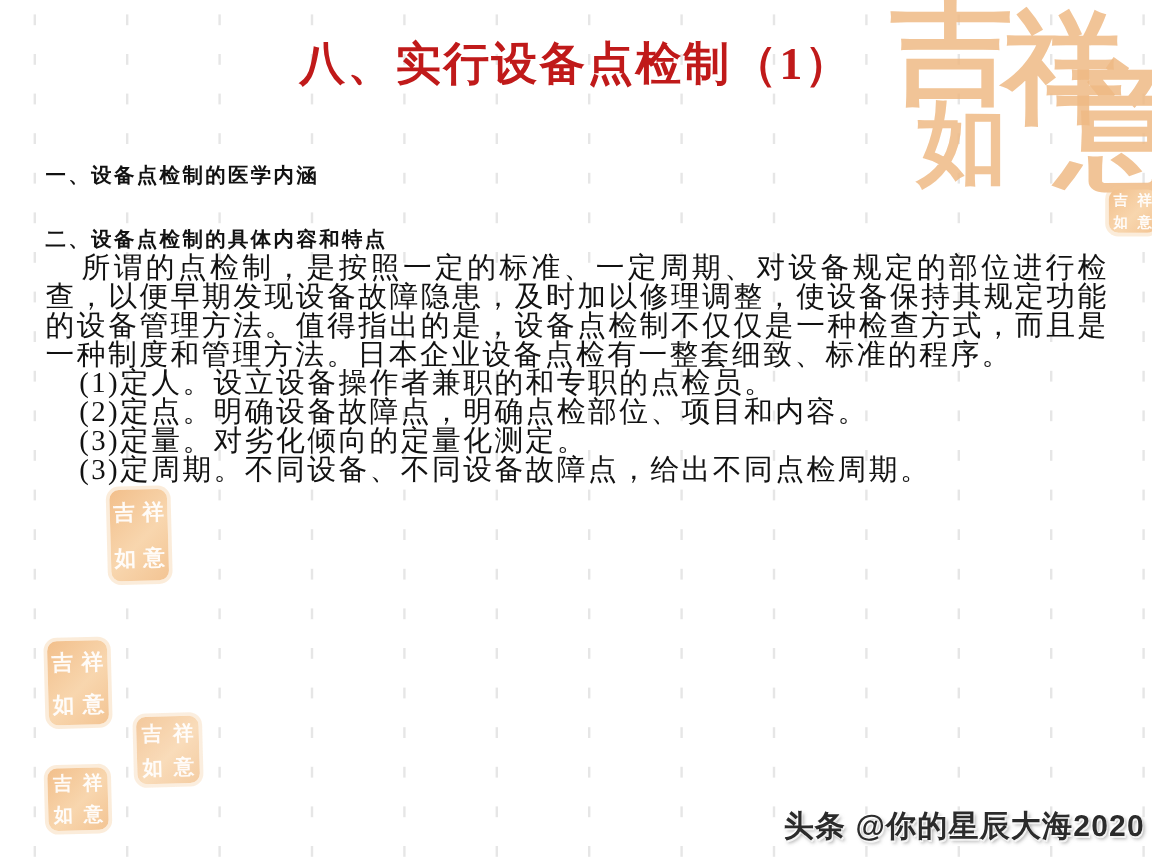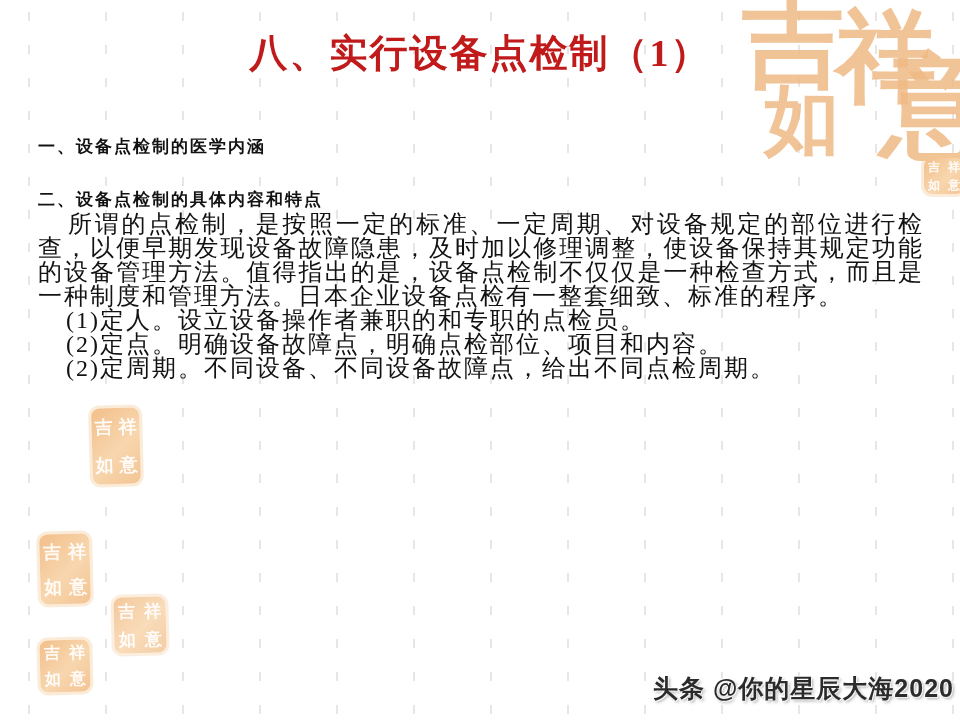--- a/index.html
+++ b/index.html
@@ -445,21 +445,22 @@
     <section>
       <h2>一、设备点检制的医学内涵</h2>
     </section>
 
     <section class="sec2">
       <h2>二、设备点检制的具体内容和特点</h2>
       <p>所谓的点检制，是按照一定的标准、一定周期、对设备规定的部位进行检查，以便早期发现设备故障隐患，及时加以修理调整，使设备保持其规定功能的设备管理方法。值得指出的是，设备点检制不仅仅是一种检查方式，而且是一种制度和管理方法。日本企业设备点检有一整套细致、标准的程序。</p>
       <div class="plist">
         <div class="li">(1)定人。设立设备操作者兼职的和专职的点检员。</div>
         <div class="li">(2)定点。明确设备故障点，明确点检部位、项目和内容。</div>
-        <div class="li">(2)定周期。不同设备、不同设备故障点，给出不同点检周期。</div>
+        <div class="li">(3)定量。对劣化倾向的定量化测定。</div>
+        <div class="li">(3)定周期。不同设备、不同设备故障点，给出不同点检周期。</div>
       </div>
     </section>
 
   </div>
 
 
   <div class="wm-main">头条 @你的星辰大海2020</div>
 
 </div>
 

